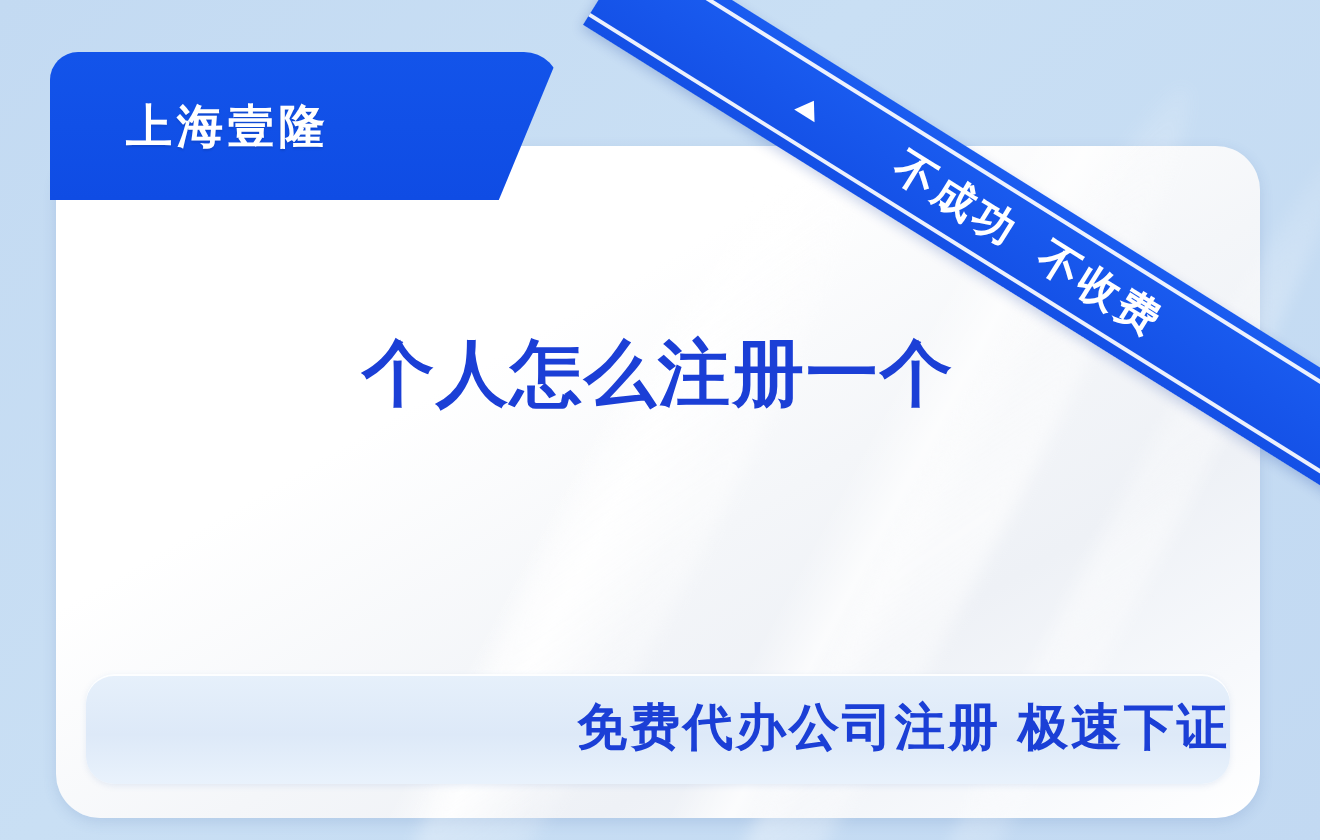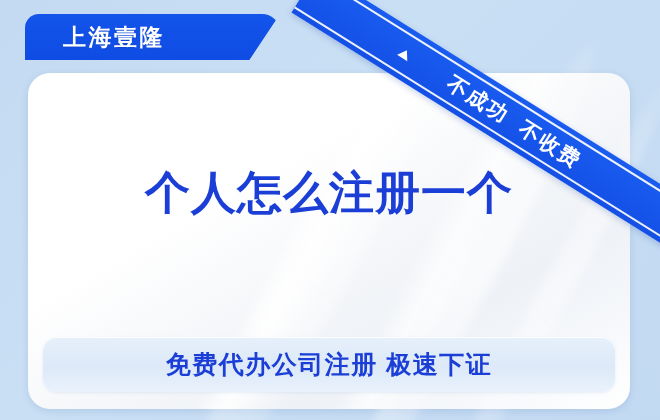--- a/index.html
+++ b/index.html
@@ -16,23 +16,23 @@
     width: 660px;
     height: 420px;
     overflow: hidden;
     background: linear-gradient(135deg, #c3daf2 0%, #c9dff4 40%, #c2d9f2 100%);
   }
 
   
   #brand-tab {
     position: absolute;
     left: 25px;
-    top: 14px;
+    top: 26px;
     width: 255px;
-    height: 46px;
+    height: 74px;
     background: linear-gradient(180deg, #1354ea 0%, #0f4ce4 100%);
     border-radius: 14px 18px 0 0;
     -webkit-clip-path: polygon(0 0, 100% 0, 88% 100%, 0% 100%);
     clip-path: polygon(0 0, 100% 0, 88% 100%, 0% 100%);
     z-index: 3;
     display: flex;
     align-items: center;
     box-sizing: border-box;
     padding-left: 38px;
   }
@@ -96,40 +96,40 @@
     position: absolute;
     left: 0;
     top: 88px;
     width: 602px;
     text-align: center;
     z-index: 4;
   }
   .title-line {
     display: block;
     color: #1b3fd6;
-    font-size: 45px;
+    font-size: 36px;
     font-weight: bold;
     line-height: 1.42;
     letter-spacing: 1px;
     white-space: nowrap;
   }
 
   
   #footer-bar {
     position: absolute;
     left: 15px;
     top: 264px;
     width: 572px;
     height: 55px;
     border-radius: 14px;
     background: linear-gradient(180deg, #e6f0fb 0%, #dde9f8 55%, #e9f2fc 100%);
     box-shadow: inset 0 1px 0 rgba(255,255,255,0.9), 0 1px 3px rgba(90,130,190,0.13);
     display: flex;
     align-items: center;
-    justify-content: center;
+    justify-content: flex-end;
     z-index: 4;
   }
   #footer-bar-text {
     display: block;
     color: #1b3fd6;
     font-size: 25px;
     font-weight: bold;
     letter-spacing: 1.5px;
     line-height: 1;
     white-space: nowrap;

